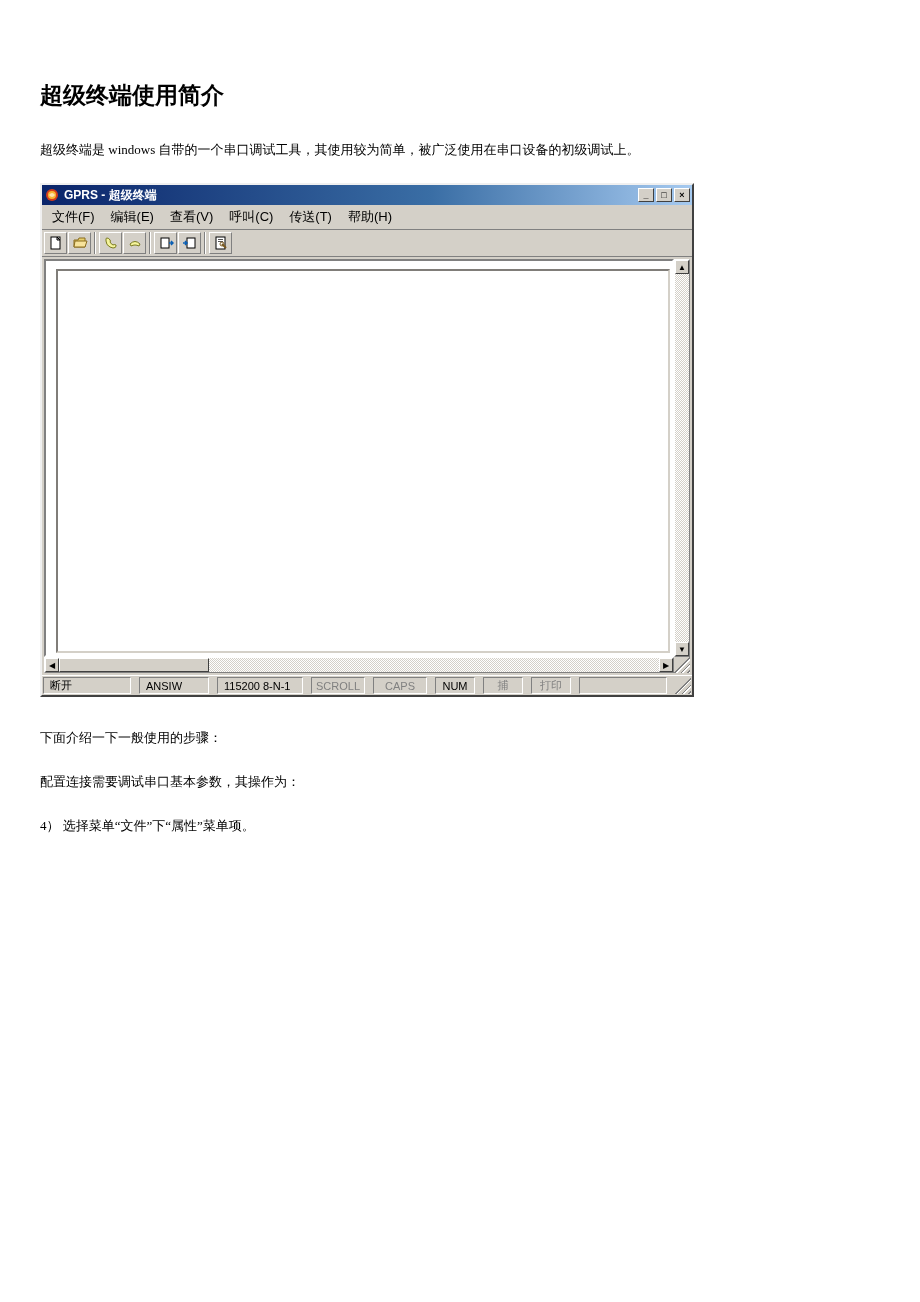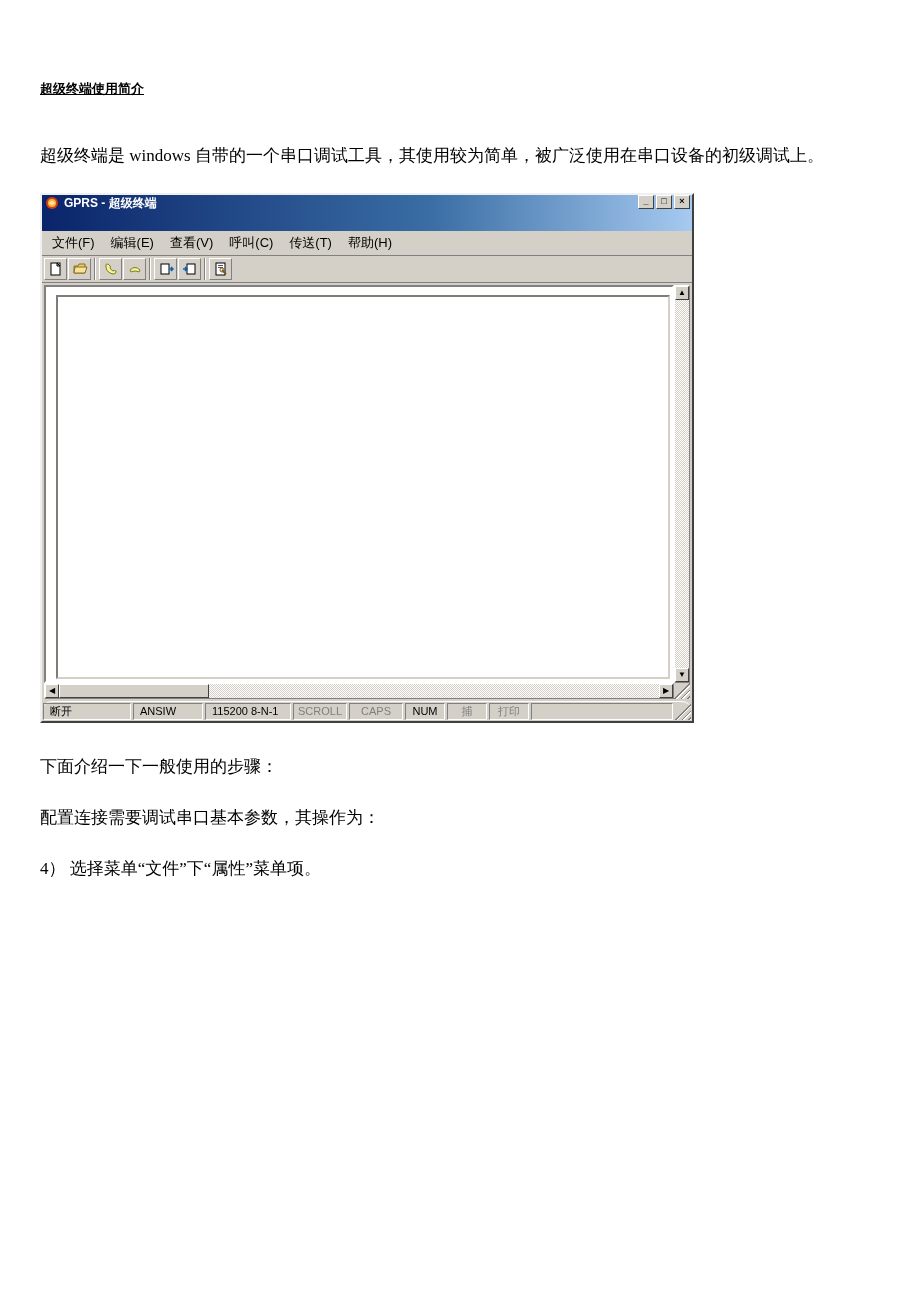--- a/index.html
+++ b/index.html
@@ -9,45 +9,44 @@
     background: #ffffff;
     font-family: "SimSun", "宋体", serif;
     color: #000;
     width: 920px;
   }
   .page {
     padding: 80px 40px 40px 40px;
   }
   .heading {
     font-weight: bold;
+    font-size: 23px;
+    margin-bottom: 28px;
+  }
+  .para {
     font-size: 13px;
-    margin-bottom: 44px;
-    text-decoration: underline;
-  }
-  .para {
-    font-size: 17px;
     line-height: 1.7;
     margin-bottom: 22px;
   }
   
   .win {
     width: 654px;
     background: #d4d0c8;
     border: 2px solid;
     border-color: #f0f0f0 #404040 #404040 #f0f0f0;
     font-family: "Tahoma", "SimSun", sans-serif;
     font-size: 12px;
     margin-bottom: 30px;
   }
   .titlebar {
-    height: 36px;
+    height: 20px;
     background: linear-gradient(90deg, #0a246a 0%, #3a6ea5 60%, #a6caf0 100%);
     color: #fff;
     display: flex;
-    align-items: flex-start;
+    align-items: center;
     padding: 0 2px;
     font-weight: bold;
   }
   .titlebar .appicon {
     width: 16px; height: 16px;
     margin-right: 4px;
     display: inline-flex; align-items: center; justify-content: center;
   }
   .titlebar .title-text { flex: 1; font-size: 12px; }
   .titlebar .winbtns { display: flex; gap: 0; }
@@ -157,22 +156,21 @@
       linear-gradient(135deg, transparent 0 50%, #808080 50% 55%, #fff 55% 60%, transparent 60% 70%, #808080 70% 75%, #fff 75% 80%, transparent 80% 90%, #808080 90% 95%, #fff 95% 100%);
     background-color: #d4d0c8;
   }
   .statusbar {
     display: flex;
     border-top: 1px solid #fff;
     background: #d4d0c8;
     height: 20px;
     align-items: stretch;
     padding: 1px;
-    gap: 2px;
-    border-radius: 10px;
+    gap: 8px;
   }
   .statuscell {
     border: 1px solid;
     border-color: #808080 #fff #fff #808080;
     padding: 1px 6px;
     font-size: 11px;
     color: #000;
     display: flex; align-items: center;
   }
   .statuscell.dim { color: #808080; }

